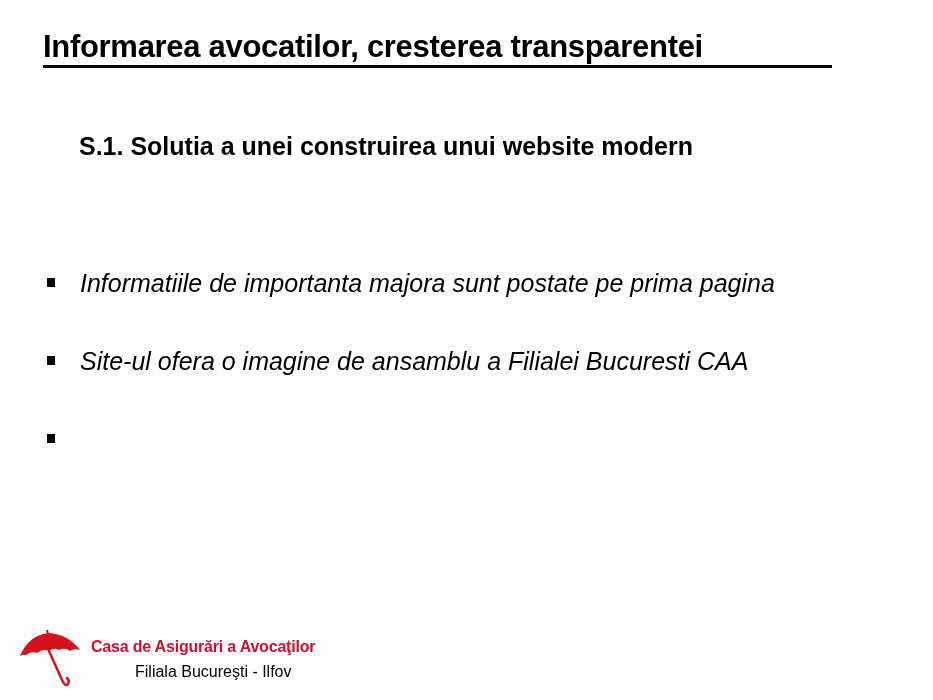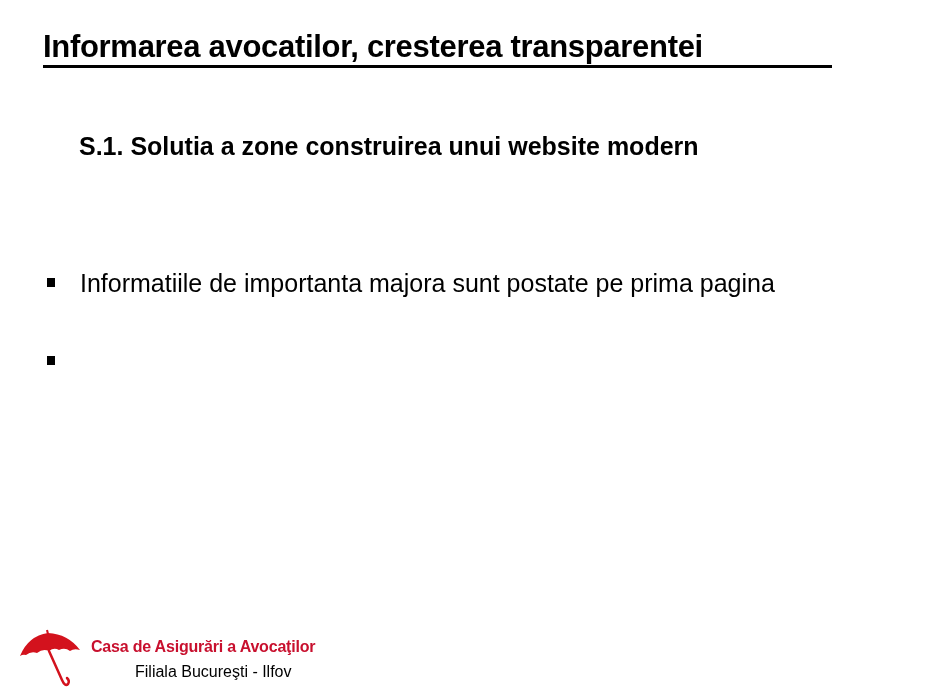--- a/index.html
+++ b/index.html
@@ -41,20 +41,21 @@
       width: 740px;
       margin: 0; padding: 0;
       list-style: none;
     }
     .bullet {
       position: relative;
       padding-left: 36px;
       font-size: 25px;
       line-height: 34px;
       margin-bottom: 44px;
+      font-style: italic;
     }
     .bullet-marker {
       position: absolute;
       left: 3px; top: 12px;
       width: 8px; height: 9px;
       background: #000;
     }
     .logo {
       position: absolute;
       left: 18px; top: 628px;
@@ -83,29 +84,30 @@
       white-space: nowrap;
     }
   </style>
 </head>
 <body>
 
 <div>
   <div class="title">Informarea avocatilor, cresterea transparentei</div>
   <div class="title-underline"></div>
 
-  <div class="subtitle">S.1. Solutia a zone construirea unui website modern</div>
+  <div class="subtitle">S.1. Solutia a unei construirea unui website modern</div>
 
   <ul class="bullets">
     <li class="bullet">
       <span class="bullet-marker"></span>
       <span>Informatiile de importanta majora sunt postate pe prima pagina</span>
     </li>
     <li class="bullet">
       <span class="bullet-marker"></span>
+      <span>Site-ul ofera o imagine de ansamblu a Filialei Bucuresti CAA</span>
     </li>
     <li class="bullet">
       <span class="bullet-marker"></span>
     </li>
   </ul>
 
   <div class="logo">
     <svg class="logo-umbrella" viewBox="0 0 64 64">
       <path d="M2 28 Q10 8 30 5 Q50 6 62 22 Q56 20 52 23 Q47 19 41 22 Q36 19 31 23 Q25 20 19 25 Q13 23 8 27 Q5 26 2 28 Z" fill="#d3121d"></path>
       <line x1="30" y1="6" x2="29" y2="2" stroke="#d3121d" stroke-width="2"></line>

